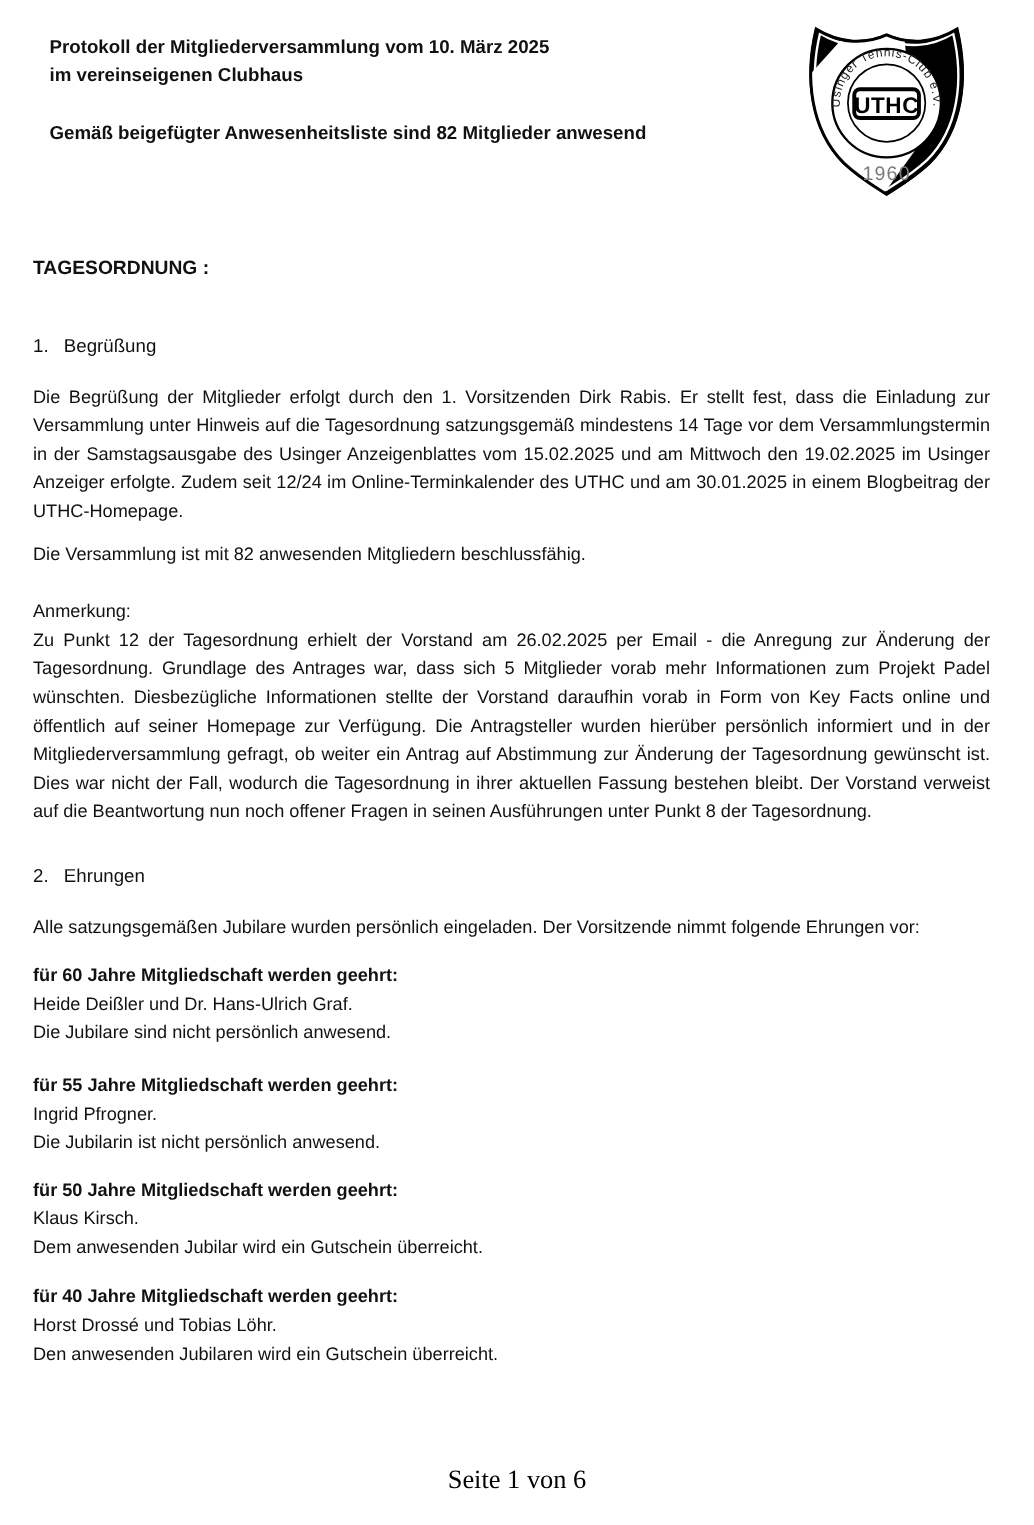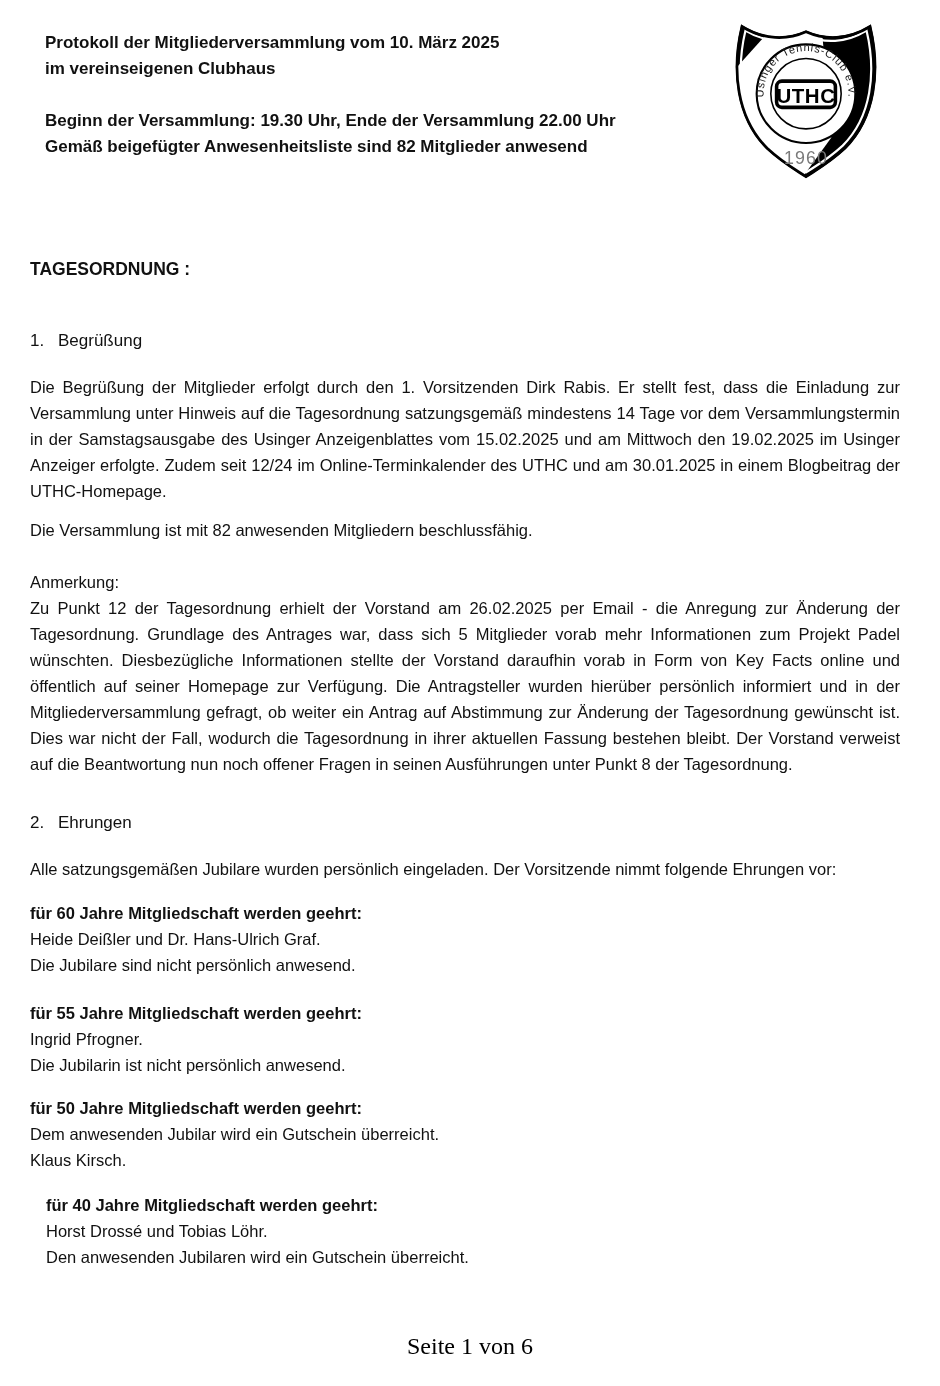--- a/index.html
+++ b/index.html
@@ -60,42 +60,41 @@
   .p-greeting { margin-top: 20px; }
   .p-quorum   { margin-top: 13px; }
   .p-notelabel{ margin-top: 26px; }
   .p-intro    { margin-top: 20px; }
   
   .honor-block { font-size: 16.5px; line-height: 26px; }
   .honor-block .honor-heading { font-weight: bold; }
   .hb-0 { margin-top: 18px; }
   .hb-1 { margin-top: 22px; }
   .hb-2 { margin-top: 17px; }
-  .hb-3 { margin-top: 19px; margin-left: 16px; }
+  .hb-3 { margin-top: 19px; }
   
   .footer {
     position: absolute;
     left: 0; right: 0;
     bottom: 26px;
     text-align: center;
     font-family: "Liberation Serif", serif;
     font-size: 24px;
     color: #000;
   }
 </style>
 </head>
 <body>
 
 <div class="page">
 
   <div class="header-block">
     <div>Protokoll der Mitgliederversammlung vom 10. März 2025</div>
     <div>im vereinseigenen Clubhaus</div>
     <div class="header-gap"></div>
-    <div>Beginn der Versammlung: 19.30 Uhr, Ende der Versammlung 22.00 Uhr</div>
     <div>Gemäß beigefügter Anwesenheitsliste sind 82 Mitglieder anwesend</div>
   </div>
 
   <div class="logo-wrap">
     <svg viewBox="0 0 160 160" width="168" height="168">
       <defs>
         <clipPath id="shieldClip">
           <path d="M 19 10 C 40 23, 62 23, 80 15 C 98 23, 120 23, 141 10 C 151 52, 146 97, 117 126 C 102 140, 89 147, 80 153 C 71 147, 58 140, 43 126 C 14 97, 9 52, 19 10 Z"></path>
         </clipPath>
         <path id="crestArc" d="M 42 88 A 40.5 40.5 0 1 1 118 88" fill="none"></path>
@@ -149,22 +148,22 @@
   </div>
 
   <div class="honor-block hb-1">
     <div class="honor-heading">für 55 Jahre Mitgliedschaft werden geehrt:</div>
     <div>Ingrid Pfrogner.</div>
     <div>Die Jubilarin ist nicht persönlich anwesend.</div>
   </div>
 
   <div class="honor-block hb-2">
     <div class="honor-heading">für 50 Jahre Mitgliedschaft werden geehrt:</div>
+    <div>Klaus Kirsch.</div>
     <div>Dem anwesenden Jubilar wird ein Gutschein überreicht.</div>
-    <div>Klaus Kirsch.</div>
   </div>
 
   <div class="honor-block hb-3">
     <div class="honor-heading">für 40 Jahre Mitgliedschaft werden geehrt:</div>
     <div>Horst Drossé und Tobias Löhr.</div>
     <div>Den anwesenden Jubilaren wird ein Gutschein überreicht.</div>
   </div>
 
   <div class="footer">Seite 1 von 6</div>
 

